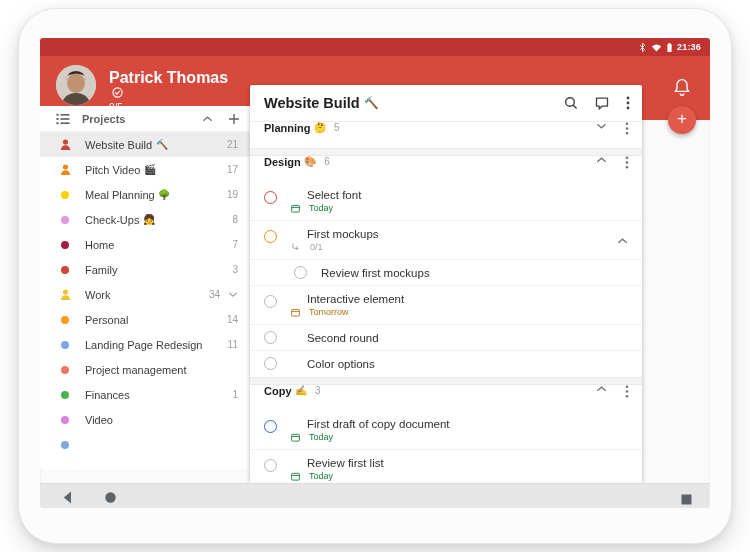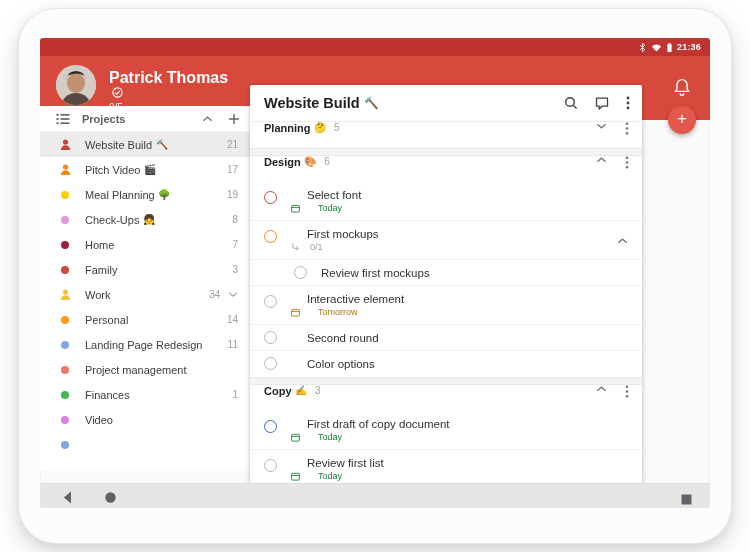--- a/index.html
+++ b/index.html
@@ -62,21 +62,21 @@
   .gap { height:8px; background:#f3f3f3; border-top:1px solid #e9e9e9; border-bottom:1px solid #e9e9e9; }
 
   .trow { position:relative; border-bottom:1px solid #f1f1f1; padding:0 14px; cursor:pointer; }
   .circ { position:absolute; left:14px; top:9px; width:13px; height:13px; border:1.5px solid #b4b4b4;
           border-radius:50%; background:#fff; }
   .trow.single { height:26px; }
   .trow.single .circ { top:6px; }
   .trow.single .ttl { line-height:26px; }
   .ttl { margin-left:43px; padding-top:7px; font-size:11.5px; color:#303030; }
   .trow.single .ttl { padding-top:0; }
-  .due { margin-left:27px; display:flex; align-items:center; gap:18px; font-size:9px; padding:2px 0 7px;text-align:center; }
+  .due { margin-left:27px; display:flex; align-items:center; gap:9px; font-size:9px; padding:2px 0 7px;text-align:center; }
   .sub { margin-left:27px; display:flex; align-items:center; gap:10px; font-size:9px; color:#9e9e9e; padding:2px 0 7px; }
   .trow.indent .circ { left:44px; }
   .trow.indent .ttl { margin-left:57px; }
   .rowchv { position:absolute; right:14px; top:10px; }
 
   
   .fab { position:absolute; left:628px; top:68px; width:28px; height:28px; border-radius:50%;
          background:#e2584b; box-shadow:0 2px 5px rgba(0,0,0,.3); color:#fff; font-size:17px;
          font-weight:normal; display:flex; align-items:center; justify-content:center; cursor:pointer; }
   .fab span { margin-top:-2px; }

